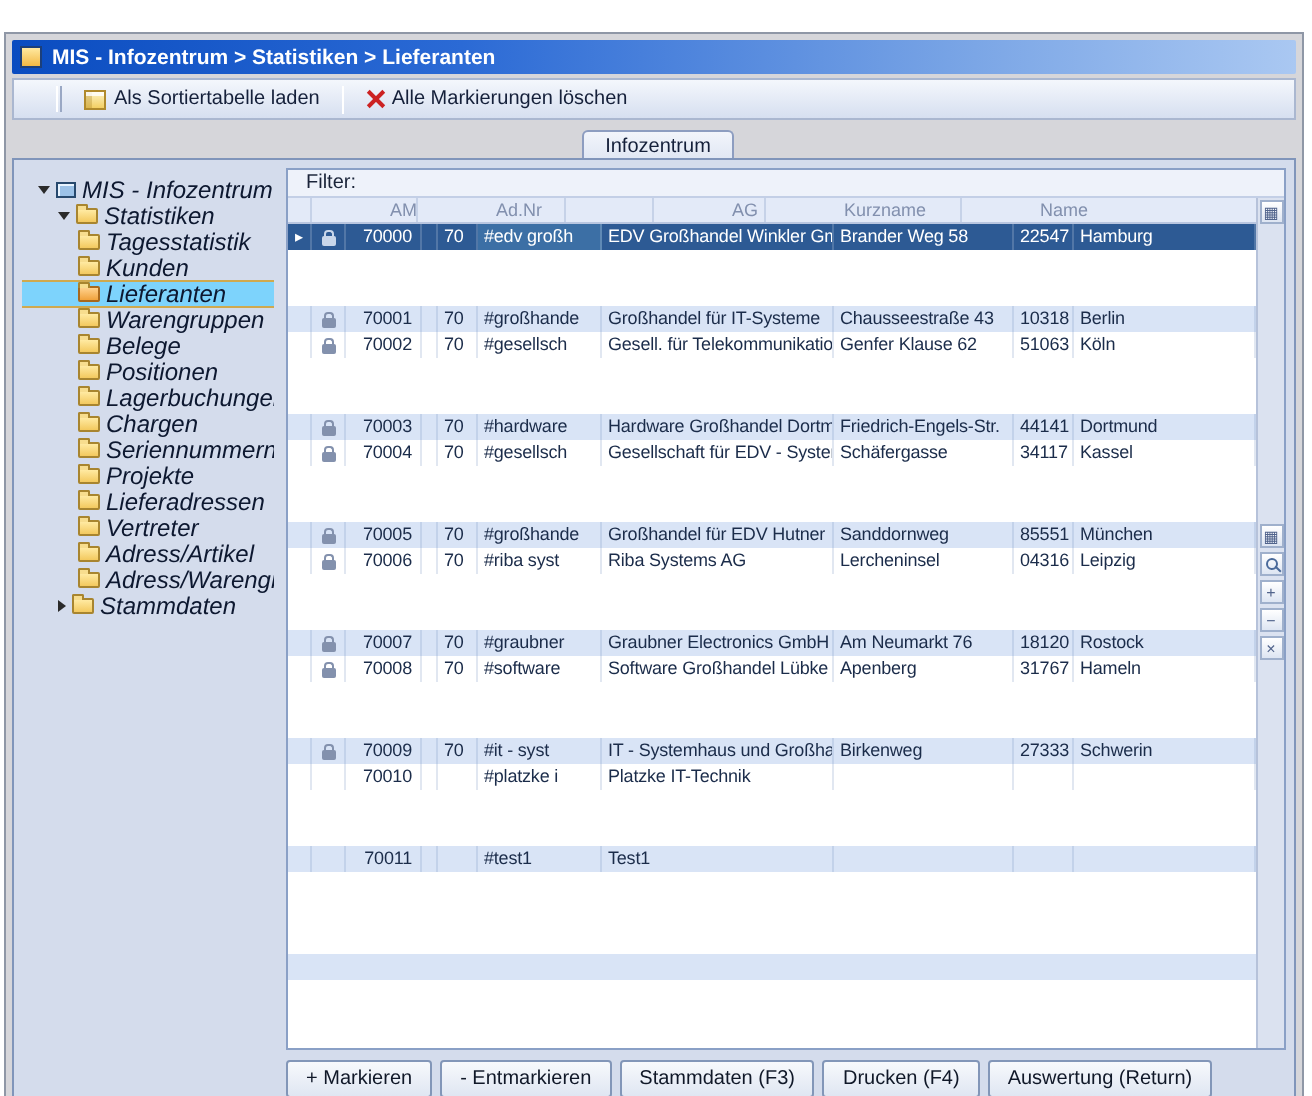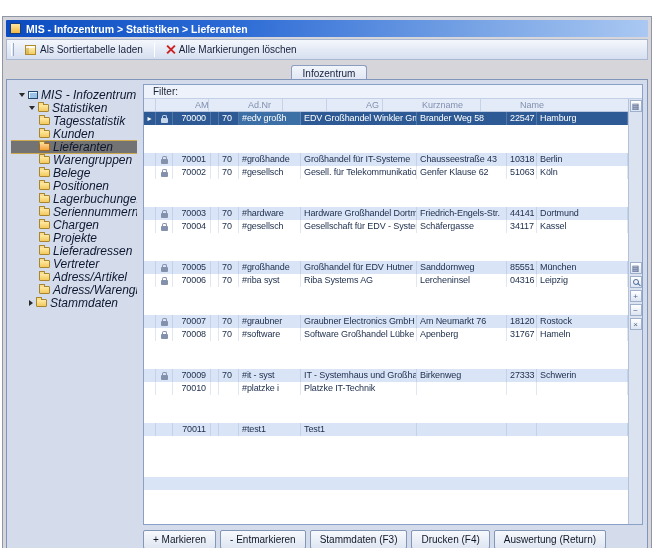--- a/index.html
+++ b/index.html
@@ -8,21 +8,21 @@
     background:#d6d6da; border:1px solid #8f97a6; padding:3px; display:flex; flex-direction:column; }
 
   
   .titlebar{ height:17px; background:linear-gradient(90deg,#0a4cc0 0%,#2b6ad5 35%,#7ba6e6 75%,#aac8f2 100%);
     display:flex; align-items:center; padding:0 4px; border-radius:1px; flex:0 0 auto; }
   .app-icon{ width:11px; height:11px; background:linear-gradient(#ffe9a0,#f2b844); border:1px solid #1c3f7a; margin-right:5px; }
   .title-text{ color:#ffffff; font-size:10.5px; font-weight:bold; white-space:nowrap; }
 
   
   .toolbar{ height:21px; margin-top:2px; background:linear-gradient(#f4f7fc,#d6dff0);
-    border:1px solid #aab7d0; display:flex; align-items:center; padding:0 3px; flex:0 0 auto; }
+    border:1px solid #aab7d0; display:flex; align-items:center; padding:0 20px; flex:0 0 auto; }
   .grip{ width:3px; height:13px; border-left:1px solid #ffffff; border-right:1px solid #9aa8c4; margin:0 4px 0 1px; }
   .tb-btn{ display:flex; align-items:center; gap:4px; background:transparent; border:1px solid transparent;
     font-family:inherit; font-size:10px; color:#15203a; padding:1px 6px; height:17px; cursor:default; }
   .sort-table{ width:11px; height:10px; background:linear-gradient(#fdf3c4,#f3cf62); border:1px solid #b08a2c;
     box-shadow:inset 0 2px 0 rgba(255,255,255,.8), inset 3px 0 0 rgba(176,138,44,.35); }
   .xicon{ position:relative; width:9px; height:9px; }
   .xicon:before,.xicon:after{ content:""; position:absolute; left:4px; top:-1px; width:2px; height:11px; background:#cc2222; }
   .xicon:before{ transform:rotate(45deg);} .xicon:after{ transform:rotate(-45deg);}
   .separator{ width:1px; height:14px; background:#9fadc8; border-right:1px solid #ffffff; margin:0 4px; }
 
@@ -43,21 +43,21 @@
   .tri{ width:0; height:0; margin-right:3px; flex:0 0 auto; }
   .tri.down{ border-left:3px solid transparent; border-right:3px solid transparent; border-top:4px solid #2a2a2a; }
   .tri.right{ border-top:3px solid transparent; border-bottom:3px solid transparent; border-left:4px solid #2a2a2a; }
   .pc-icon{ width:10px; height:8px; background:#9cc2e8; border:1px solid #27496e; margin-right:3px; flex:0 0 auto;
     box-shadow:inset 1px 1px 0 #e8f4ff; }
   .folder{ width:11px; height:8px; background:linear-gradient(#ffeaa2,#f3c95e); border:1px solid #a8852f;
     border-radius:1px; position:relative; margin-right:3px; flex:0 0 auto; }
   .folder:before{ content:""; position:absolute; top:-3px; left:-1px; width:4px; height:2px;
     background:#f7dd8e; border:1px solid #a8852f; border-bottom:none; border-radius:1px 1px 0 0; }
   .folder.open{ background:linear-gradient(#ffd18c,#f0a23c); border-color:#a8681c; }
-  .tree-node.selected{ background:#737373; box-shadow:0 0 0 1px #cfa94e; }
+  .tree-node.selected{ background:#7dd3fc; box-shadow:0 0 0 1px #cfa94e; }
 
   
   .content{ flex:1 1 auto; margin-left:6px; display:flex; flex-direction:column; min-width:0; }
   .grid-area{ flex:1 1 auto; display:flex; min-height:0; }
   .grid-box{ flex:1 1 auto; border:1px solid #8aa0c6; background:#ffffff; display:flex; flex-direction:column; min-width:0; }
   .filter-row{ height:14px; flex:0 0 auto; background:#eef2fa; border-bottom:1px solid #c3cfe6;
     font-size:10px; line-height:14px; padding-left:9px; color:#1a2439; }
   .table-wrap{ flex:1 1 auto; display:flex; min-height:0; }
   .table-col{ flex:1 1 auto; display:flex; flex-direction:column; min-width:0; }
   .gridcols{ display:grid; grid-template-columns:12px 17px 38px 8px 20px 62px 116px 90px 30px minmax(0,1fr); }
@@ -160,25 +160,25 @@
           <div class="tree-node leaf">
             <span class="folder"></span>
             <span>Positionen</span>
           </div>
           <div class="tree-node leaf">
             <span class="folder"></span>
             <span>Lagerbuchungen</span>
           </div>
           <div class="tree-node leaf">
             <span class="folder"></span>
+            <span>Chargen</span>
+          </div>
+          <div class="tree-node leaf">
+            <span class="folder"></span>
             <span>Seriennummern</span>
-          </div>
-          <div class="tree-node leaf">
-            <span class="folder"></span>
-            <span>Chargen</span>
           </div>
           <div class="tree-node leaf">
             <span class="folder"></span>
             <span>Projekte</span>
           </div>
           <div class="tree-node leaf">
             <span class="folder"></span>
             <span>Lieferadressen</span>
           </div>
           <div class="tree-node leaf">

